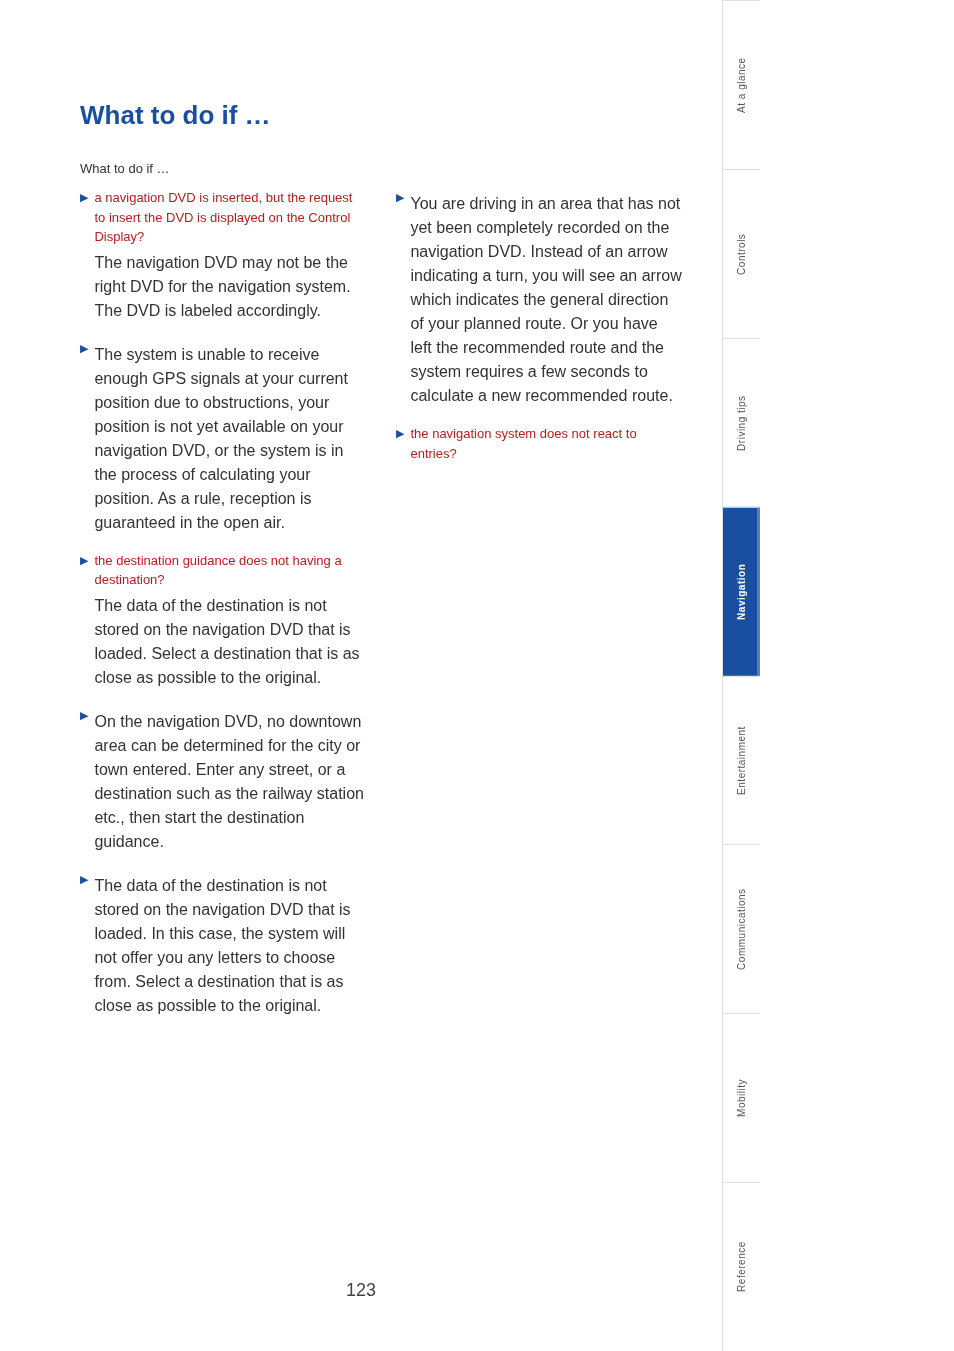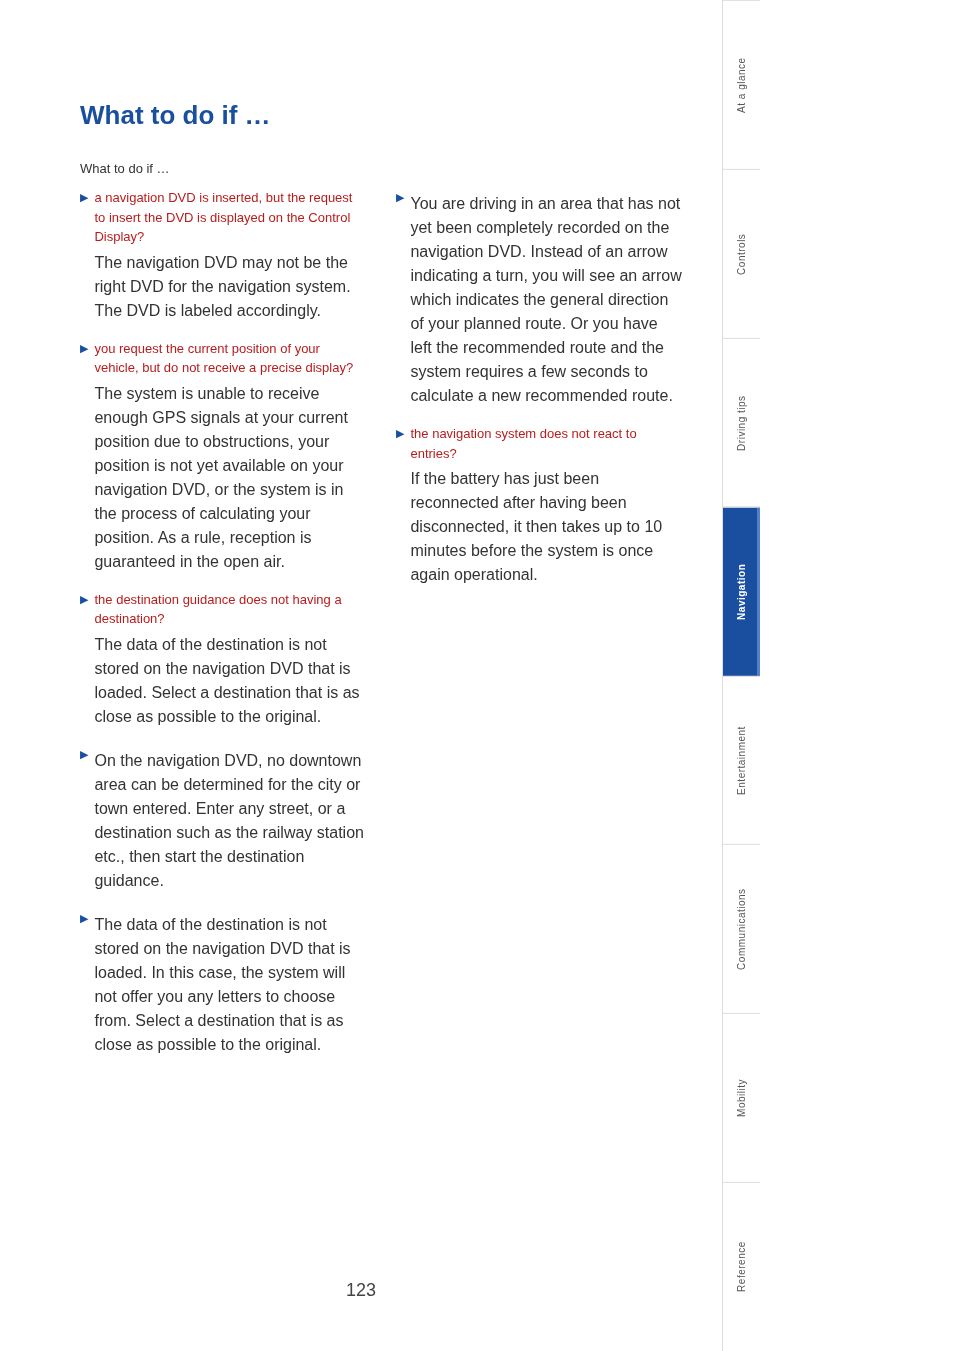--- a/index.html
+++ b/index.html
@@ -154,21 +154,20 @@
       <div class="bullet-item">
     <span class="bullet-arrow">▶</span>
     <div class="bullet-text">
       <span class="question">a navigation DVD is inserted, but the request to insert the DVD is displayed on the Control Display?</span>
       <div class="answer">The navigation DVD may not be the right DVD for the navigation system. The DVD is labeled accordingly.</div>
     </div>
   </div>
           <div class="bullet-item">
     <span class="bullet-arrow">▶</span>
     <div class="bullet-text">
-      <span class="question">you request the current position of your vehicle, but do not receive a precise display?</span>
       <div class="answer">The system is unable to receive enough GPS signals at your current position due to obstructions, your position is not yet available on your navigation DVD, or the system is in the process of calculating your position. As a rule, reception is guaranteed in the open air.</div>
     </div>
   </div>
           <div class="bullet-item">
     <span class="bullet-arrow">▶</span>
     <div class="bullet-text">
       <span class="question">the destination guidance does not having a destination?</span>
       <div class="answer">The data of the destination is not stored on the navigation DVD that is loaded. Select a destination that is as close as possible to the original.</div>
     </div>
   </div>
@@ -190,21 +189,20 @@
       <div class="bullet-item">
     <span class="bullet-arrow">▶</span>
     <div class="bullet-text">
       <div class="answer">You are driving in an area that has not yet been completely recorded on the navigation DVD. Instead of an arrow indicating a turn, you will see an arrow which indicates the general direction of your planned route. Or you have left the recommended route and the system requires a few seconds to calculate a new recommended route.</div>
     </div>
   </div>
           <div class="bullet-item">
     <span class="bullet-arrow">▶</span>
     <div class="bullet-text">
       <span class="question">the navigation system does not react to entries?</span>
-      <div class="answer">If the battery has just been reconnected after having been disconnected, it then takes up to 10 minutes before the system is once again operational.</div>
     </div>
   </div>
         </div>
     </div>
 
     <div class="page-number">123</div>
   </div>
 
   <div class="sidebar">
 

